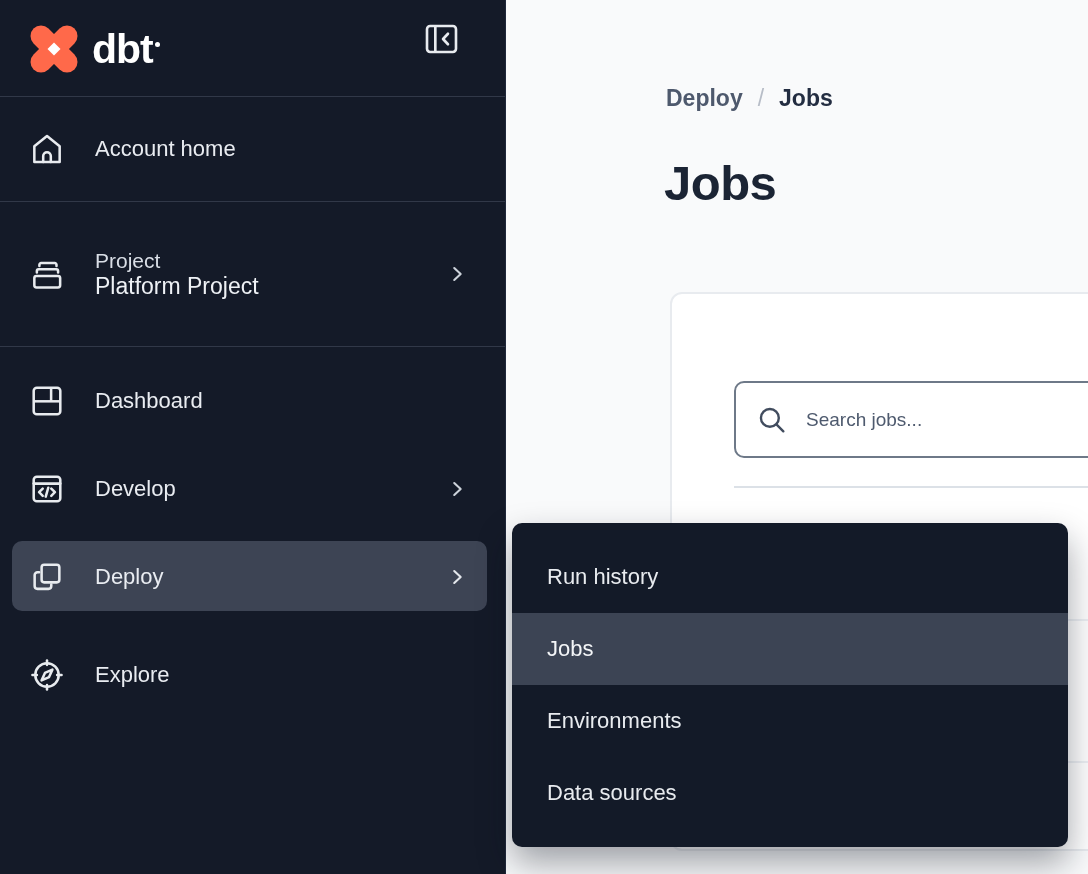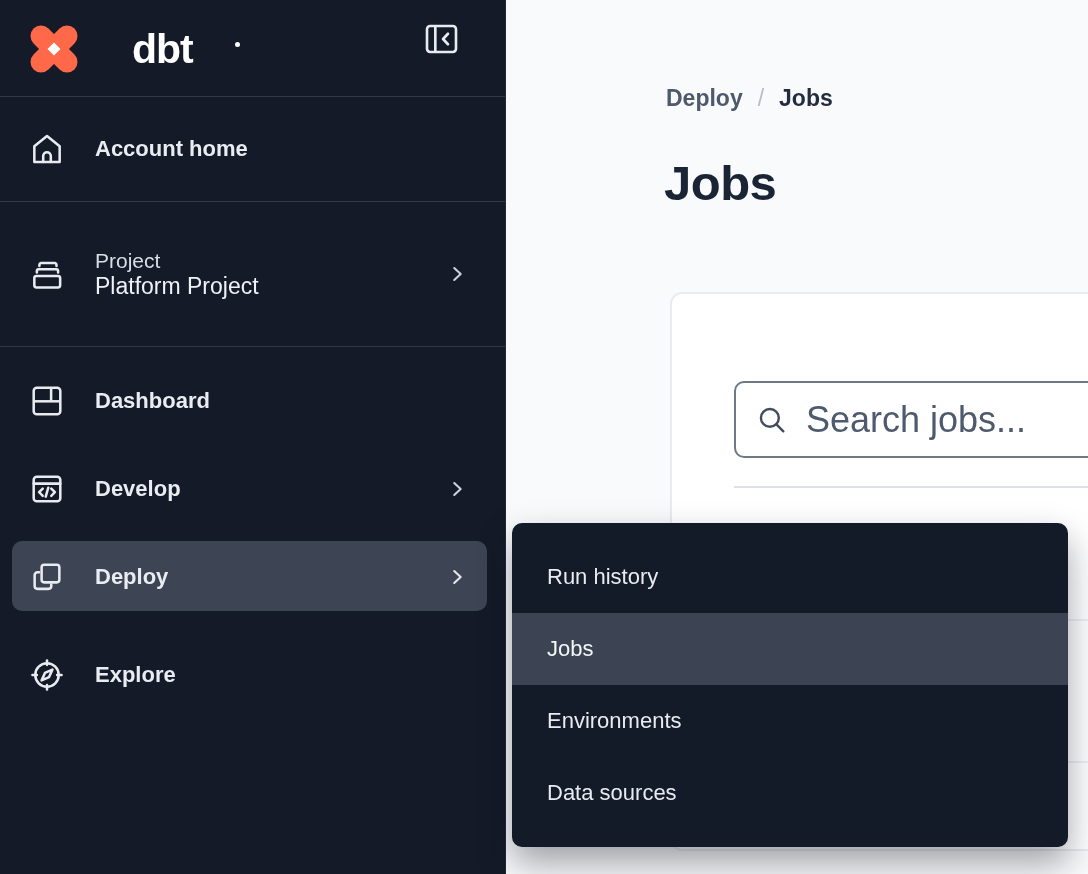--- a/index.html
+++ b/index.html
@@ -11,30 +11,30 @@
   }
 
   
   .sidebar {
     position:absolute; left:0; top:0; width:506px; height:874px;
     background:#141a28; border-right:1px solid #20283a;
   }
   .sb-divider { position:absolute; left:0; right:0; height:1px; background:#313848; }
 
   .sb-header { position:absolute; left:0; top:0; right:0; height:97px; display:flex; align-items:center; }
-  .logo { display:flex; align-items:center; margin-left:27px;gap:40px; }
+  .logo { display:flex; align-items:center; margin-left:27px; }
   .logo-text { color:#ffffff; font-size:41px; font-weight:700; letter-spacing:-1px; margin-left:11px; line-height:54px; }
   .logo-dot { width:5px; height:5px; background:#ffffff; border-radius:50%; margin:0 0 9px 2px; }
   .collapse-btn { position:absolute; right:45px; top:21px; width:37px; height:36px;
     background:none; border:none; cursor:pointer; display:flex; align-items:center; justify-content:center; }
 
   .sb-row { position:absolute; left:0; right:0; display:flex; align-items:center; cursor:pointer; }
   .sb-row .icon-wrap { position:relative; margin-left:28px; width:38px; height:38px; flex:0 0 38px;
     display:flex; align-items:center; justify-content:center; }
-  .sb-label { margin-left:29px; font-size:22px; font-weight:700; color:#e9ecf1; position:relative; }
+  .sb-label { margin-left:29px; font-size:22px; font-weight:400; color:#e9ecf1; position:relative; }
 
   .sb-account { top:97px; height:104px; }
   .sb-account-border { top:201px; }
   .sb-header-border { top:96px; }
   .sb-project-border { top:346px; }
 
   .sb-project { top:202px; height:144px; }
   .project-text { margin-left:29px; display:flex; flex-direction:column; position:relative; }
   .project-eyebrow { font-size:21px; font-weight:400; color:#d9dee6; }
   .project-name { font-size:23px; font-weight:400; color:#eef1f5; }
@@ -59,21 +59,21 @@
   .page-title { position:absolute; left:664px; top:155px; font-size:49px; font-weight:700;
     color:#1b2434; letter-spacing:-0.5px; }
 
   .card { position:absolute; left:670px; top:292px; width:460px; height:559px;
     background:#ffffff; border:2px solid #e8ebef; border-radius:12px; }
 
   .search-box { position:absolute; left:734px; top:381px; width:400px; height:77px;
     background:#ffffff; border:2.5px solid #6e7988; border-radius:10px;
     display:flex; align-items:center; padding-left:19px; }
   .search-box input { border:none; outline:none; background:transparent;
-    font-family:"Liberation Sans", sans-serif; font-size:36px; color:#2f3a4d;
+    font-family:"Liberation Sans", sans-serif; font-size:19px; color:#2f3a4d;
     margin-left:17px; width:280px; }
   .search-box input::placeholder { color:#4e5a6e; opacity:1; }
 
   .under-search-divider { position:absolute; left:734px; top:486px; width:400px; height:2px; background:#dce1e7; }
   .table-line { position:absolute; left:673px; width:415px; height:2px; background:#edf0f4; }
   .table-line-1 { top:619px; }
   .table-line-2 { top:761px; }
 
   
   .flyout {

